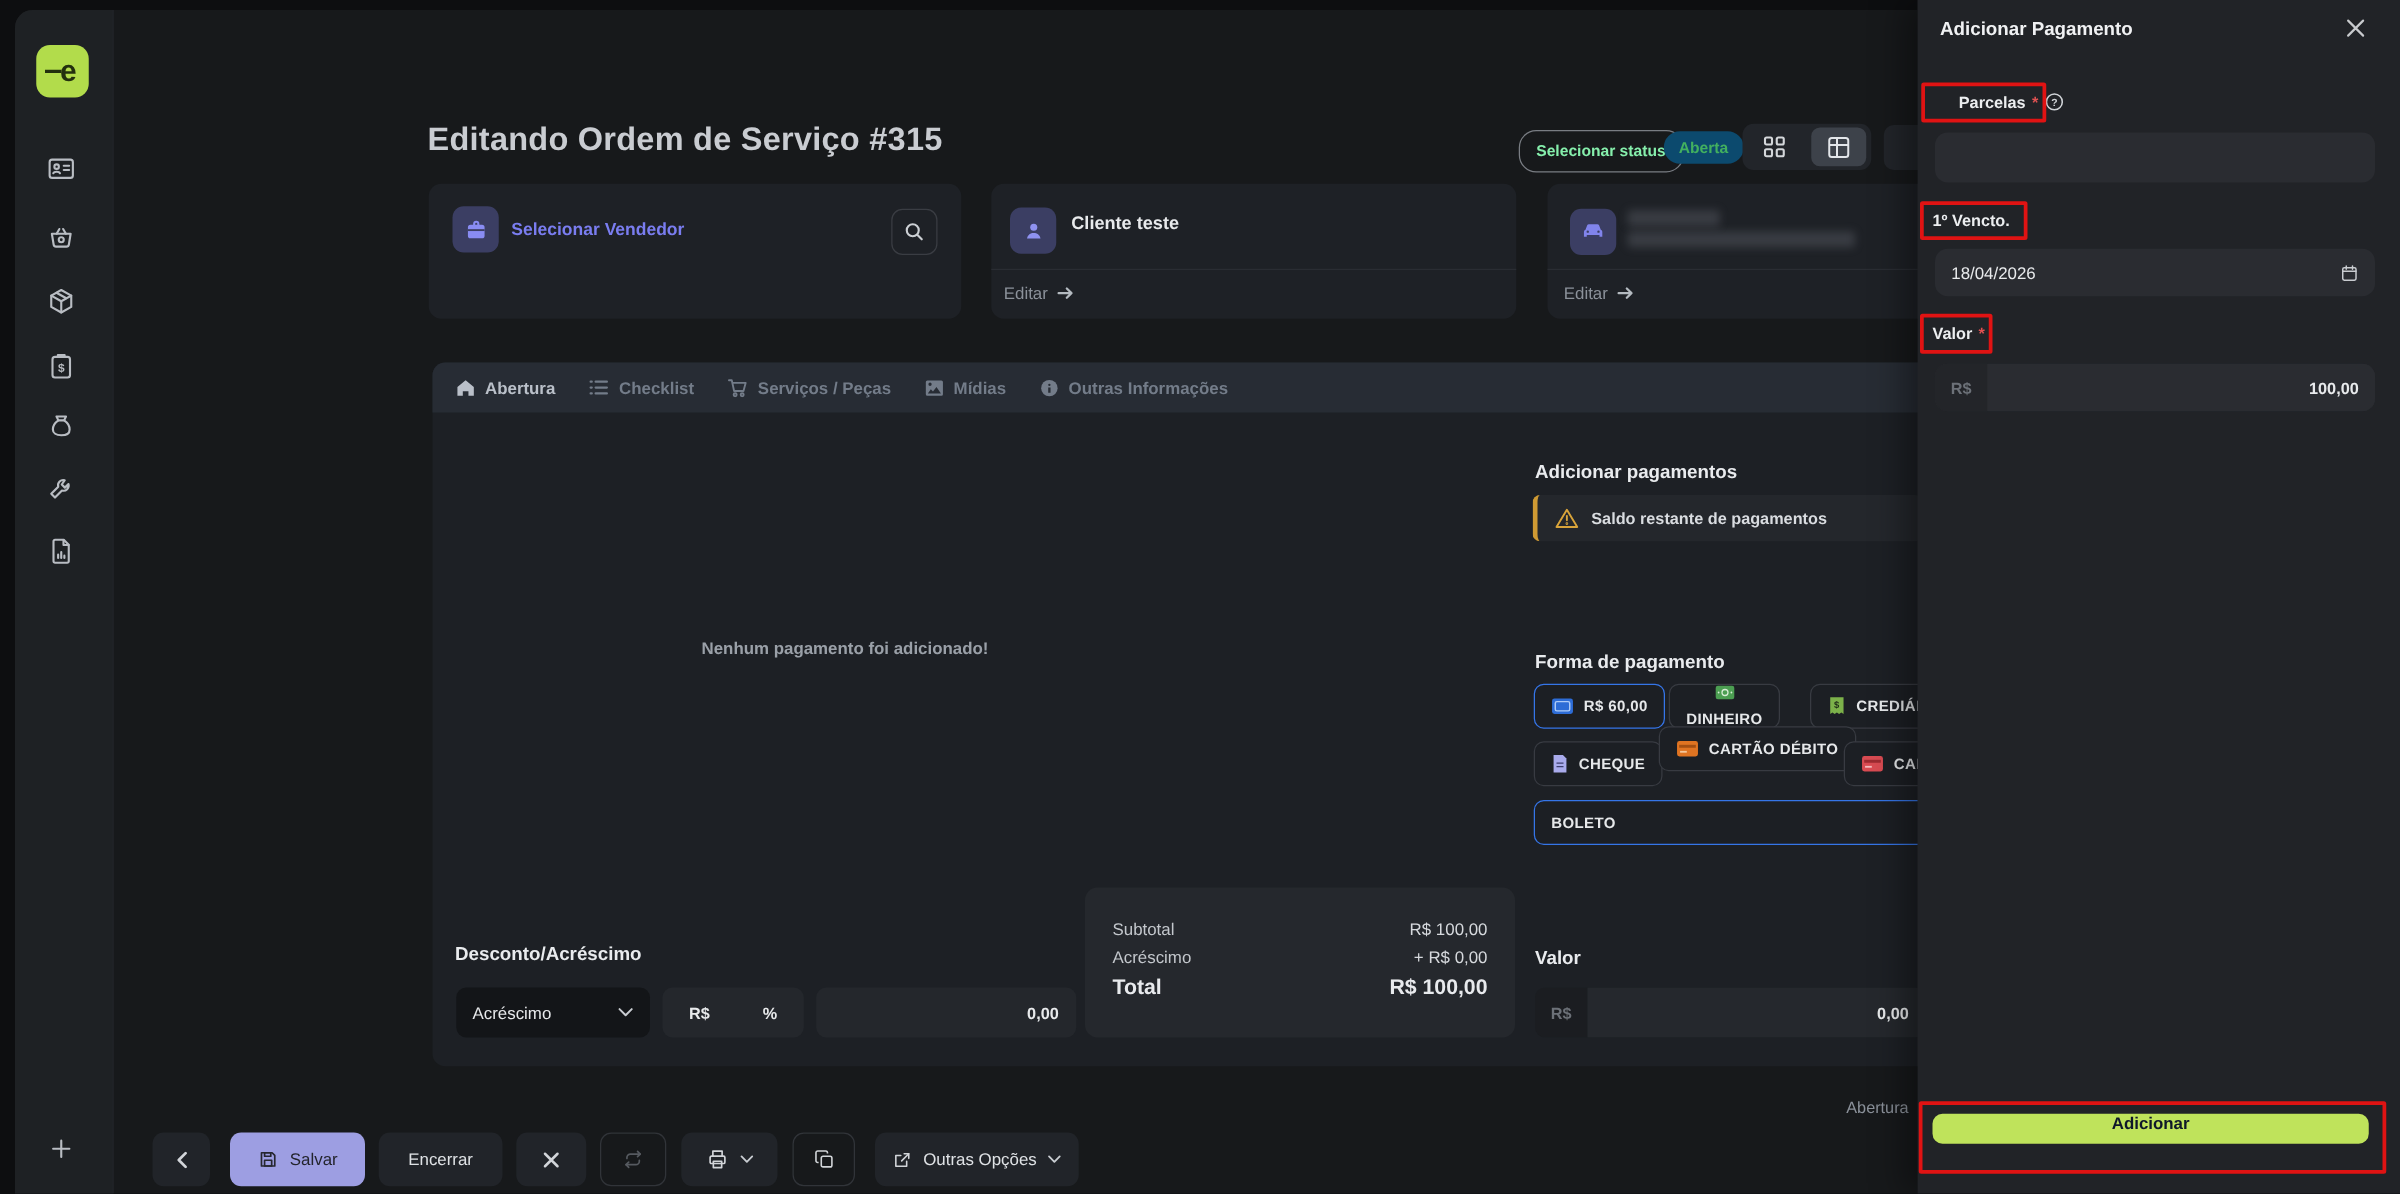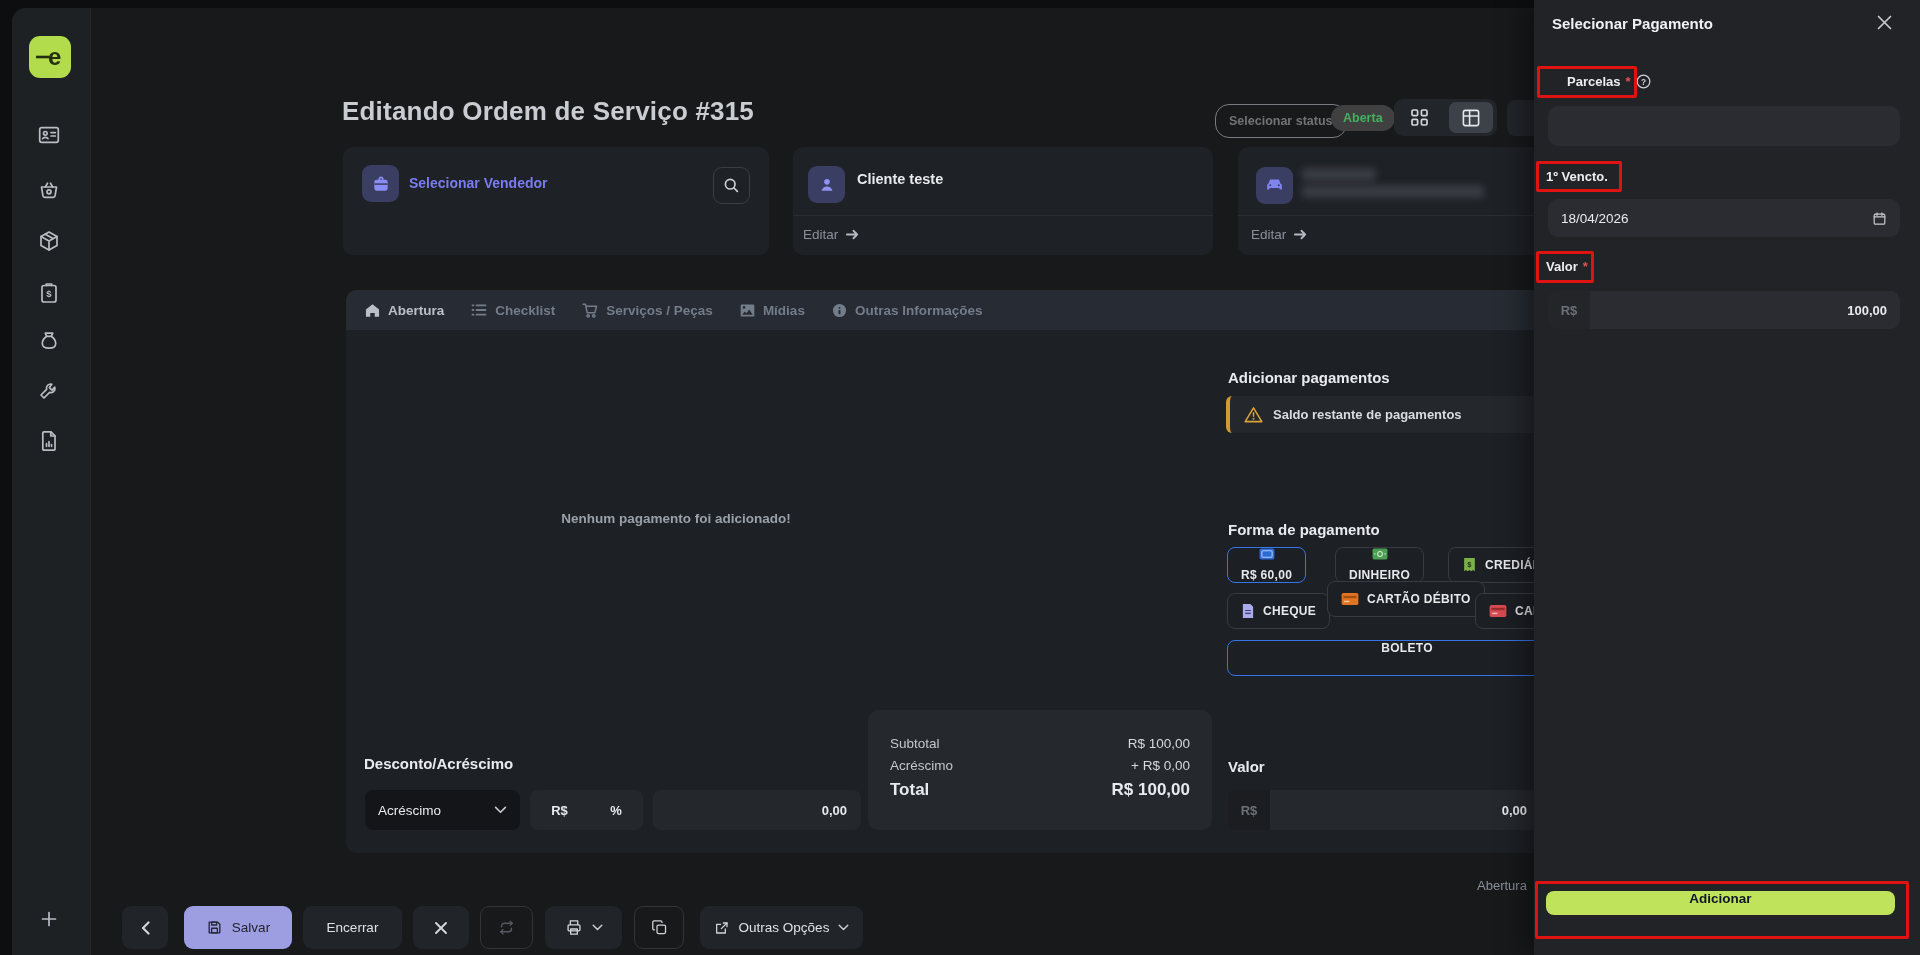--- a/index.html
+++ b/index.html
@@ -12,22 +12,22 @@
   #sidebar { left:12px; top:8px; width:79px; height:947px; background:#1e2124; border-right:1px solid #26292e; border-top-left-radius:14px; }
   #rightpanel { left:1534px; top:0; width:386px; height:955px; background:#212327; box-shadow:-10px 0 26px rgba(0,0,0,.4); z-index:10; }
 
   
   .logo { left:29px; top:36px; width:42px; height:42px; background:#b2dc4b; border-radius:11px; display:flex; align-items:center; justify-content:center; }
   .side-icon { width:24px; height:24px; left:37px; display:flex; align-items:center; justify-content:center; color:#b9bdc3; }
   .side-icon svg { stroke:#b9bdc3; fill:none; stroke-width:1.7; stroke-linecap:round; stroke-linejoin:round; }
 
   
   .page-title { left:342px; top:96px; font-size:26px; font-weight:bold; color:#c9ccd1; letter-spacing:.2px; }
-  .status-pill { left:1215px; top:104px; height:27px; padding:16px 13px; border:1px solid #797d83; border-radius:14px; display:flex; align-items:center; color:#737373; font-size:12.5px; font-weight:bold; background:transparent; }
-  .status-badge { left:1331px; top:105px; height:26px; padding:0 12px; border-radius:13px; display:flex; align-items:center; background:#404040; color:#42b05f; font-size:12.5px; font-weight:bold; }
+  .status-pill { left:1215px; top:104px; height:27px; padding:16px 13px; border:1px solid #797d83; border-radius:14px; display:flex; align-items:center; color:#86efac; font-size:12.5px; font-weight:bold; background:transparent; }
+  .status-badge { left:1331px; top:105px; height:26px; padding:0 12px; border-radius:13px; display:flex; align-items:center; background:#0c4a6e; color:#42b05f; font-size:12.5px; font-weight:bold; }
   .view-toggle { left:1394px; top:99px; width:103px; height:37px; background:#22252a; border-radius:9px; display:flex; align-items:center; justify-content:space-around; }
   .vt-seg { width:44px; height:31px; border-radius:7px; display:flex; align-items:center; justify-content:center; }
   .vt-seg.sel { background:#3d424a; }
   .cut-btn { left:1507px; top:100px; width:44px; height:36px; background:#22252a; border-radius:8px; }
 
   
   .card { background:#1e2126; border-radius:10px; }
   .icon-sq { width:37px; height:37px; border-radius:9px; background:#3b3e63; display:flex; align-items:center; justify-content:center; }
   .card-divider { position:absolute; left:0; right:0; height:1px; background:#2a2d33; }
   .edit-link { display:flex; align-items:center; gap:7px; color:#8b919a; font-size:13.5px; }
@@ -38,21 +38,21 @@
   .tabstrip { left:346px; top:290px; width:1214px; height:40px; background:#272c34; border-radius:10px 10px 0 0; display:flex; align-items:center; gap:27px; padding-left:19px; }
   .tab { display:flex; align-items:center; gap:8px; color:#737c89; font-size:13.5px; font-weight:bold; }
   .tab.active { color:#bac0c9; }
   .tab svg { flex:0 0 auto; }
 
   
   .sec-h { font-size:15px; font-weight:bold; color:#e9ebee; }
   .empty-msg { left:346px; top:511px; width:660px; text-align:center; color:#9aa0a8; font-size:13.5px; font-weight:bold; }
   .warnbox { left:1226px; top:396px; width:312px; height:37px; background:#24272c; border-left:4px solid #cf9a33; border-radius:6px; display:flex; align-items:center; gap:10px; padding-left:14px; color:#d9dce0; font-size:13px; font-weight:bold; }
   .pm-btn { position:absolute; height:36px; display:inline-flex; align-items:center; gap:8px; padding:0 13px; background:#1c1f24; border:1px solid #383b42; border-radius:8px; color:#e6e8ea; font-size:12px; font-weight:bold; letter-spacing:.3px; white-space:nowrap; }
-  .pm-btn.sel { border-color:#3575e8;flex-direction:column; }
+  .pm-btn.sel { border-color:#3575e8; }
 
   .money-input { display:flex; align-items:stretch; border-radius:8px; overflow:hidden; }
   .mi-prefix { width:42px; display:flex; align-items:center; justify-content:center; background:#1b1d21; color:#6c7178; font-size:13px; font-weight:bold; }
   .mi-field { flex:1; background:#25282d; display:flex; align-items:center; justify-content:flex-end; padding-right:13px; color:#e8eaec; font-size:13px; font-weight:bold; }
 
   
   .dd { left:365px; top:790px; width:155px; height:40px; background:#131518; border-radius:8px; display:flex; align-items:center; justify-content:space-between; padding:0 13px; color:#e8eaec; font-size:13.5px; }
   .seg2 { left:530px; top:790px; width:113px; height:40px; background:#24272c; border-radius:8px; display:flex; align-items:center; justify-content:space-around; color:#e8eaec; font-size:13px; font-weight:bold; }
   .plain-input { background:#24272c; border-radius:8px; display:flex; align-items:center; justify-content:flex-end; padding-right:14px; color:#e8eaec; font-size:13px; font-weight:bold; }
   .totals { left:868px; top:710px; width:344px; height:120px; background:#25282d; border-radius:10px; padding:26px 22px 0 22px; }
@@ -413,21 +413,21 @@
         <path d="M17 13.5v6h-13v-13h6"></path>
       </svg>
     <span>Outras Opções</span>
     <svg width="11" height="7" viewBox="0 0 14 9" fill="none" stroke="#c8ccd1" stroke-width="1.9" stroke-linecap="round" stroke-linejoin="round">
         <path d="M1.5 1.5L7 7l5.5-5.5"></path>
       </svg>
   </div>
 
   <div id="rightpanel" class="abs"></div>
 
-  <div class="panel-title abs" style="z-index:12;">Selecionar Pagamento</div>
+  <div class="panel-title abs" style="z-index:12;">Adicionar Pagamento</div>
   <div class="abs" style="left:1876px; top:14px; z-index:12;">
     <svg width="17" height="17" viewBox="0 0 17 17" fill="none" stroke="#c8cacd" stroke-width="1.7" stroke-linecap="round">
         <path d="M2.5 2.5l12 12M14.5 2.5l-12 12"></path>
       </svg>
   </div>
 
   <div class="redbox" style="left:1537px; top:66px; width:100px; height:32px;"></div>
   <div class="p-label" style="left:1547px; top:74px;padding-left:20px;">
     <span>Parcelas</span>
     <span class="star">*</span>

